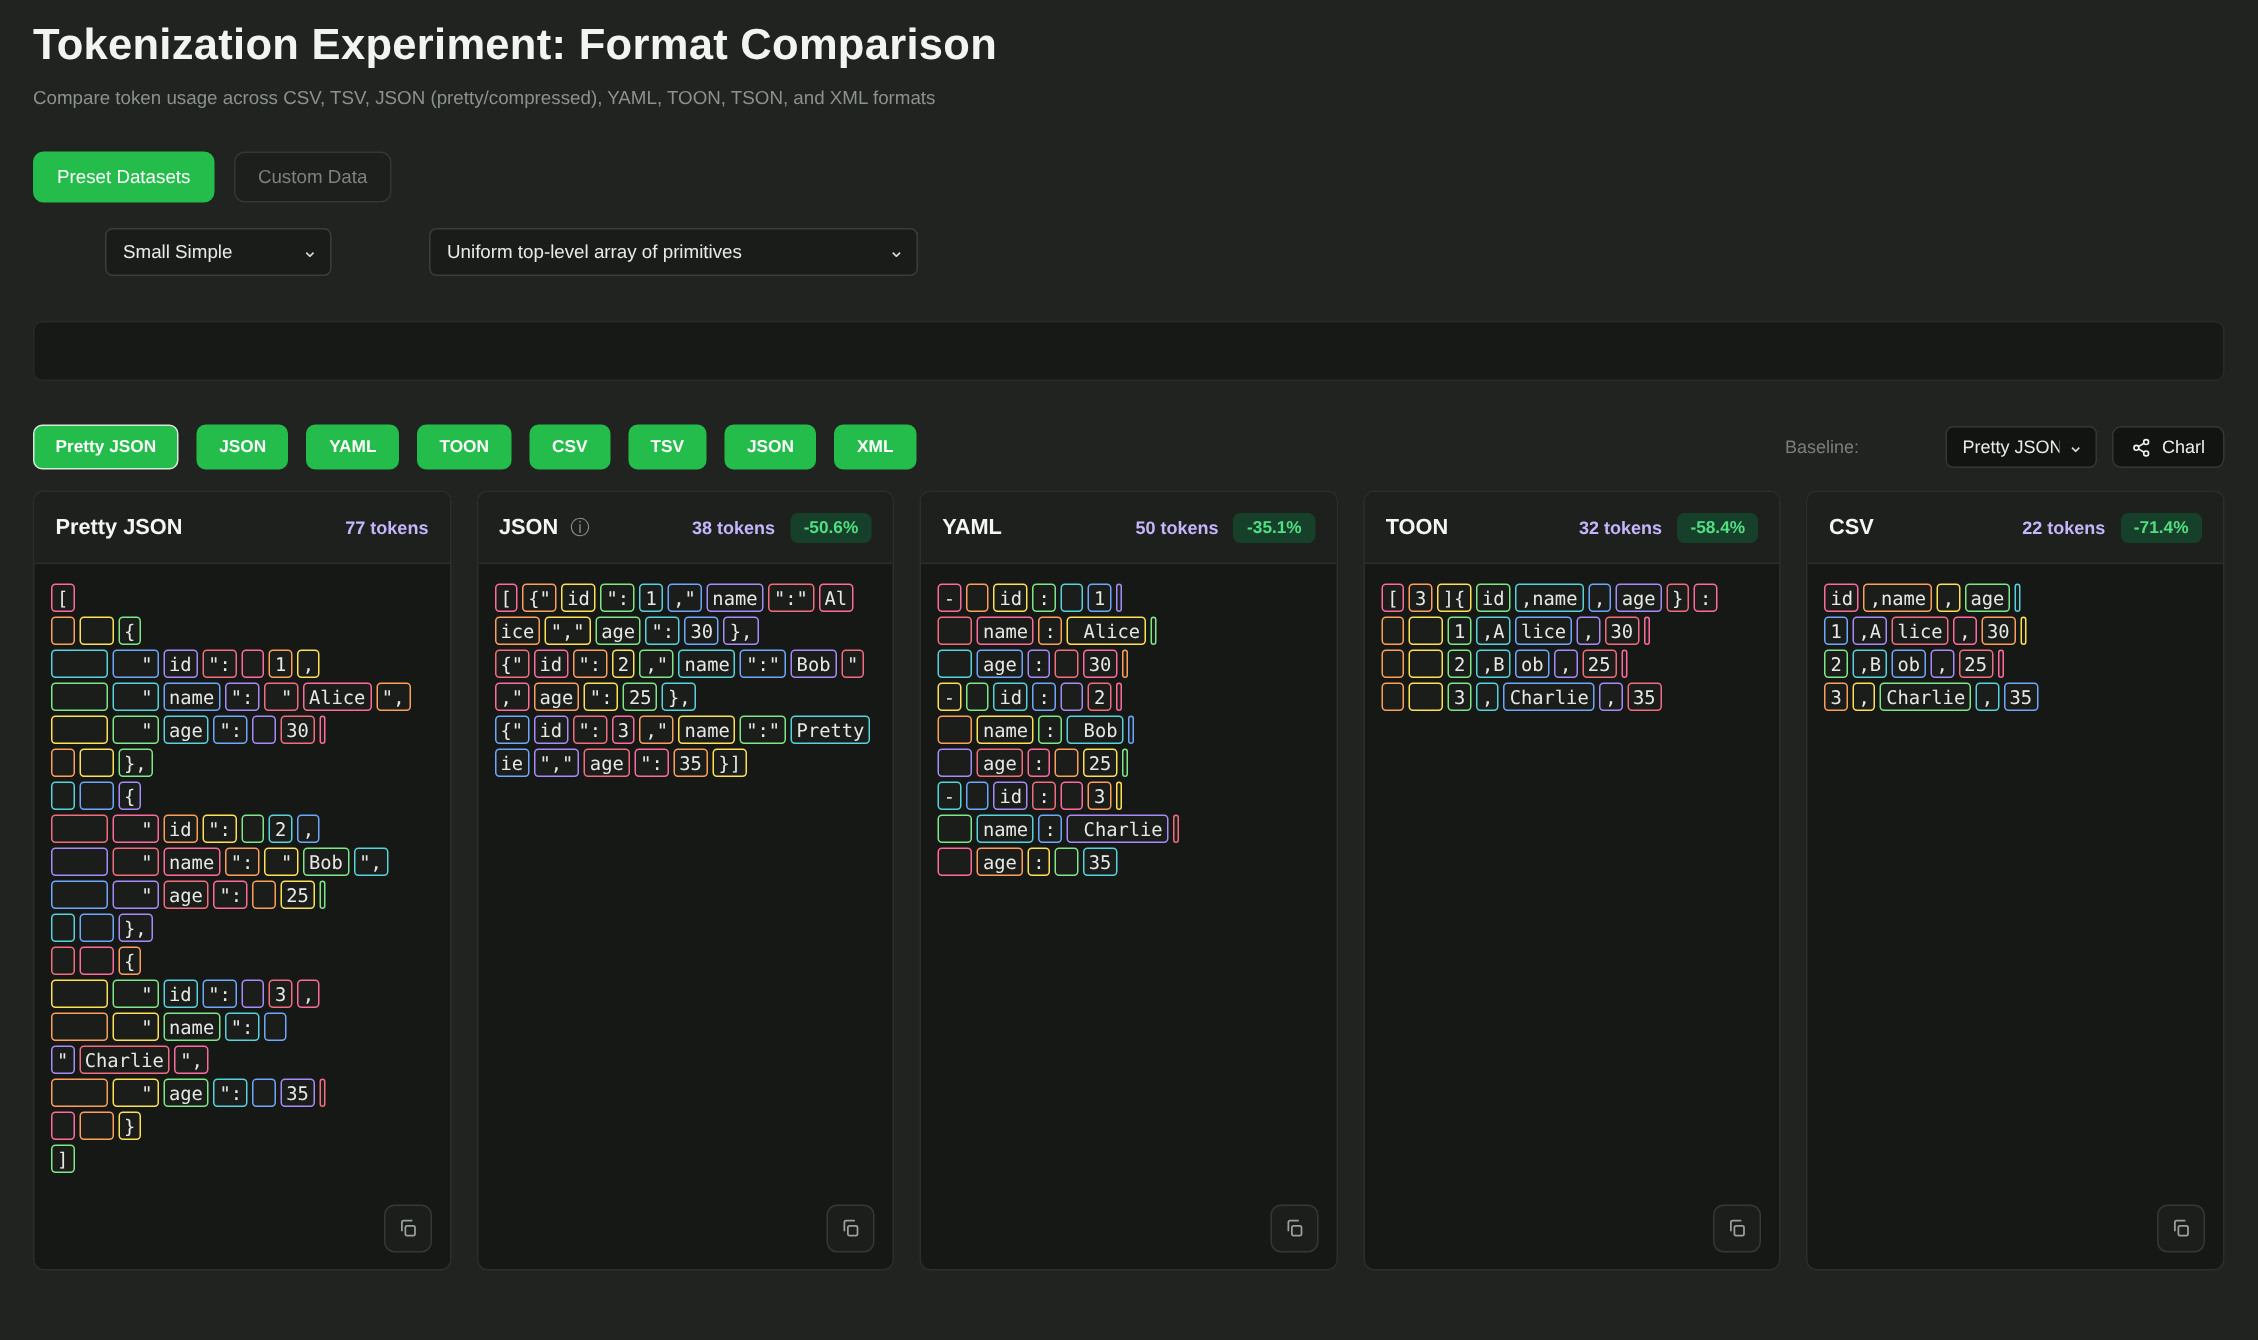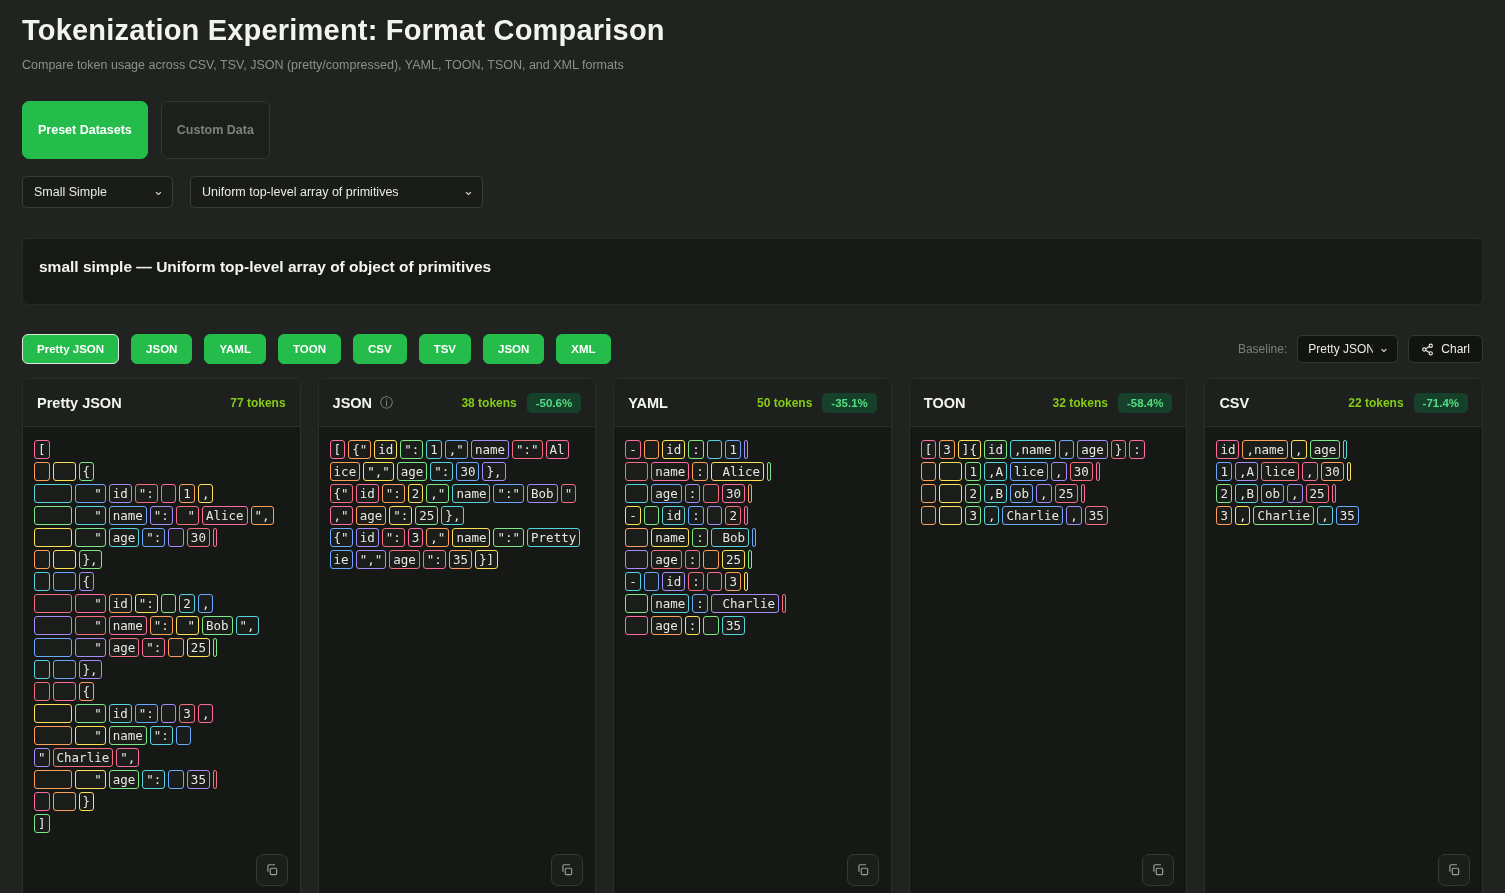--- a/index.html
+++ b/index.html
@@ -10,41 +10,41 @@
     color:#f2f4f1;
     padding:14px 22px 0 22px;
   }
   
   .page-title { font-size:29px; font-weight:bold; letter-spacing:0.2px; margin-bottom:11px; }
   .page-subtitle { font-size:12.5px; color:#8b918b; margin-bottom:29px; }
 
   
   .mode-row { display:flex; gap:13px; margin-bottom:17px; }
   .btn-mode {
-    font-family:"Liberation Sans",sans-serif; font-size:12.5px; font-weight:bold;
-    padding:21px 15px; border-radius:7px; border:1px solid transparent; cursor:pointer;
+    font-family:"Liberation Sans",sans-serif; font-size:12.5px; font-weight:normal;
+    padding:9px 15px; border-radius:7px; border:1px solid transparent; cursor:pointer;
   }
   .btn-mode.active { background:#24bd4b; color:#ffffff; border-color:#24bd4b; }
   .btn-mode.inactive { background:#1c1f1b; color:#7c827c; border-color:#343734; }
 
   
   .select-row { display:flex; gap:17px; margin-bottom:30px; }
-  .select-wrap { position:relative; display:inline-block; }
+  .select-wrap { position:relative; display:inline-block;margin-left:48px; }
   .select-wrap select {
     appearance:none; -webkit-appearance:none;
     background:#191c18; color:#e8eae6; border:1px solid #3a3e39; border-radius:5px;
     font-family:"Liberation Sans",sans-serif; font-size:12.5px;
     padding:8px 30px 8px 11px; cursor:pointer;
   }
   .select-wrap .chev {
     position:absolute; right:9px; top:50%; transform:translateY(-58%);
     font-size:13px; color:#d8dad6; pointer-events:none;
   }
   .sel-dataset select { width:151px; }
-  .sel-variant select { width:293px; }
+  .sel-variant select { width:326px; }
 
   
   .info-panel {
     background:#171916; border:1px solid #272a26; border-radius:6px;
     padding:19px 16px; margin-bottom:29px;
   }
   .info-title { font-size:15.5px; font-weight:bold; margin-bottom:9px; }
   .info-id { font-size:12px; color:#868c86; }
 
   
@@ -78,21 +78,21 @@
   }
   .card-header {
     display:flex; justify-content:space-between; align-items:center;
     padding:0 14px; height:48px; flex:none;
     background:#1d201c; border-bottom:1px solid #2b2e2a;
   }
   .card-title-group { display:flex; align-items:center; gap:8px; }
   .card-title { font-size:14.5px; font-weight:bold; color:#f4f6f3; }
   .info-icon { color:#8b918b; font-size:13px; line-height:1; }
   .card-meta { display:flex; align-items:center; gap:10px; }
-  .token-count { font-size:12px; color:#84cc16; font-weight:bold; }
+  .token-count { font-size:12px; color:#c4b5fd; font-weight:bold; }
   .delta-badge {
     background:#17402a; color:#52de82; font-size:11.5px; font-weight:bold;
     border-radius:5px; padding:4px 9px;
   }
   .delta-badge:empty { display:none; }
   .card-body { position:relative; flex:1; padding:13px 11px; overflow:hidden; }
 
   .token-line { display:flex; gap:3px; margin-bottom:3px; align-items:stretch; }
   .token {
     border:1px solid; border-radius:3px; padding:1px 3px;
@@ -130,21 +130,20 @@
   </span>
   <span class="select-wrap sel-variant">
     <select>
       <option>Uniform top-level array of primitives</option>
     </select>
     <span class="chev">⌄</span>
   </span>
 </div>
 
 <div class="info-panel">
-  <div class="info-title">small simple — Uniform top-level array of object of primitives</div>
 </div>
 
 <div class="toolbar">
   <div class="tabs">
     <button class="tab tab-active">Pretty JSON</button>
     <button class="tab">JSON</button>
     <button class="tab">YAML</button>
     <button class="tab">TOON</button>
     <button class="tab">CSV</button>
     <button class="tab">TSV</button>

